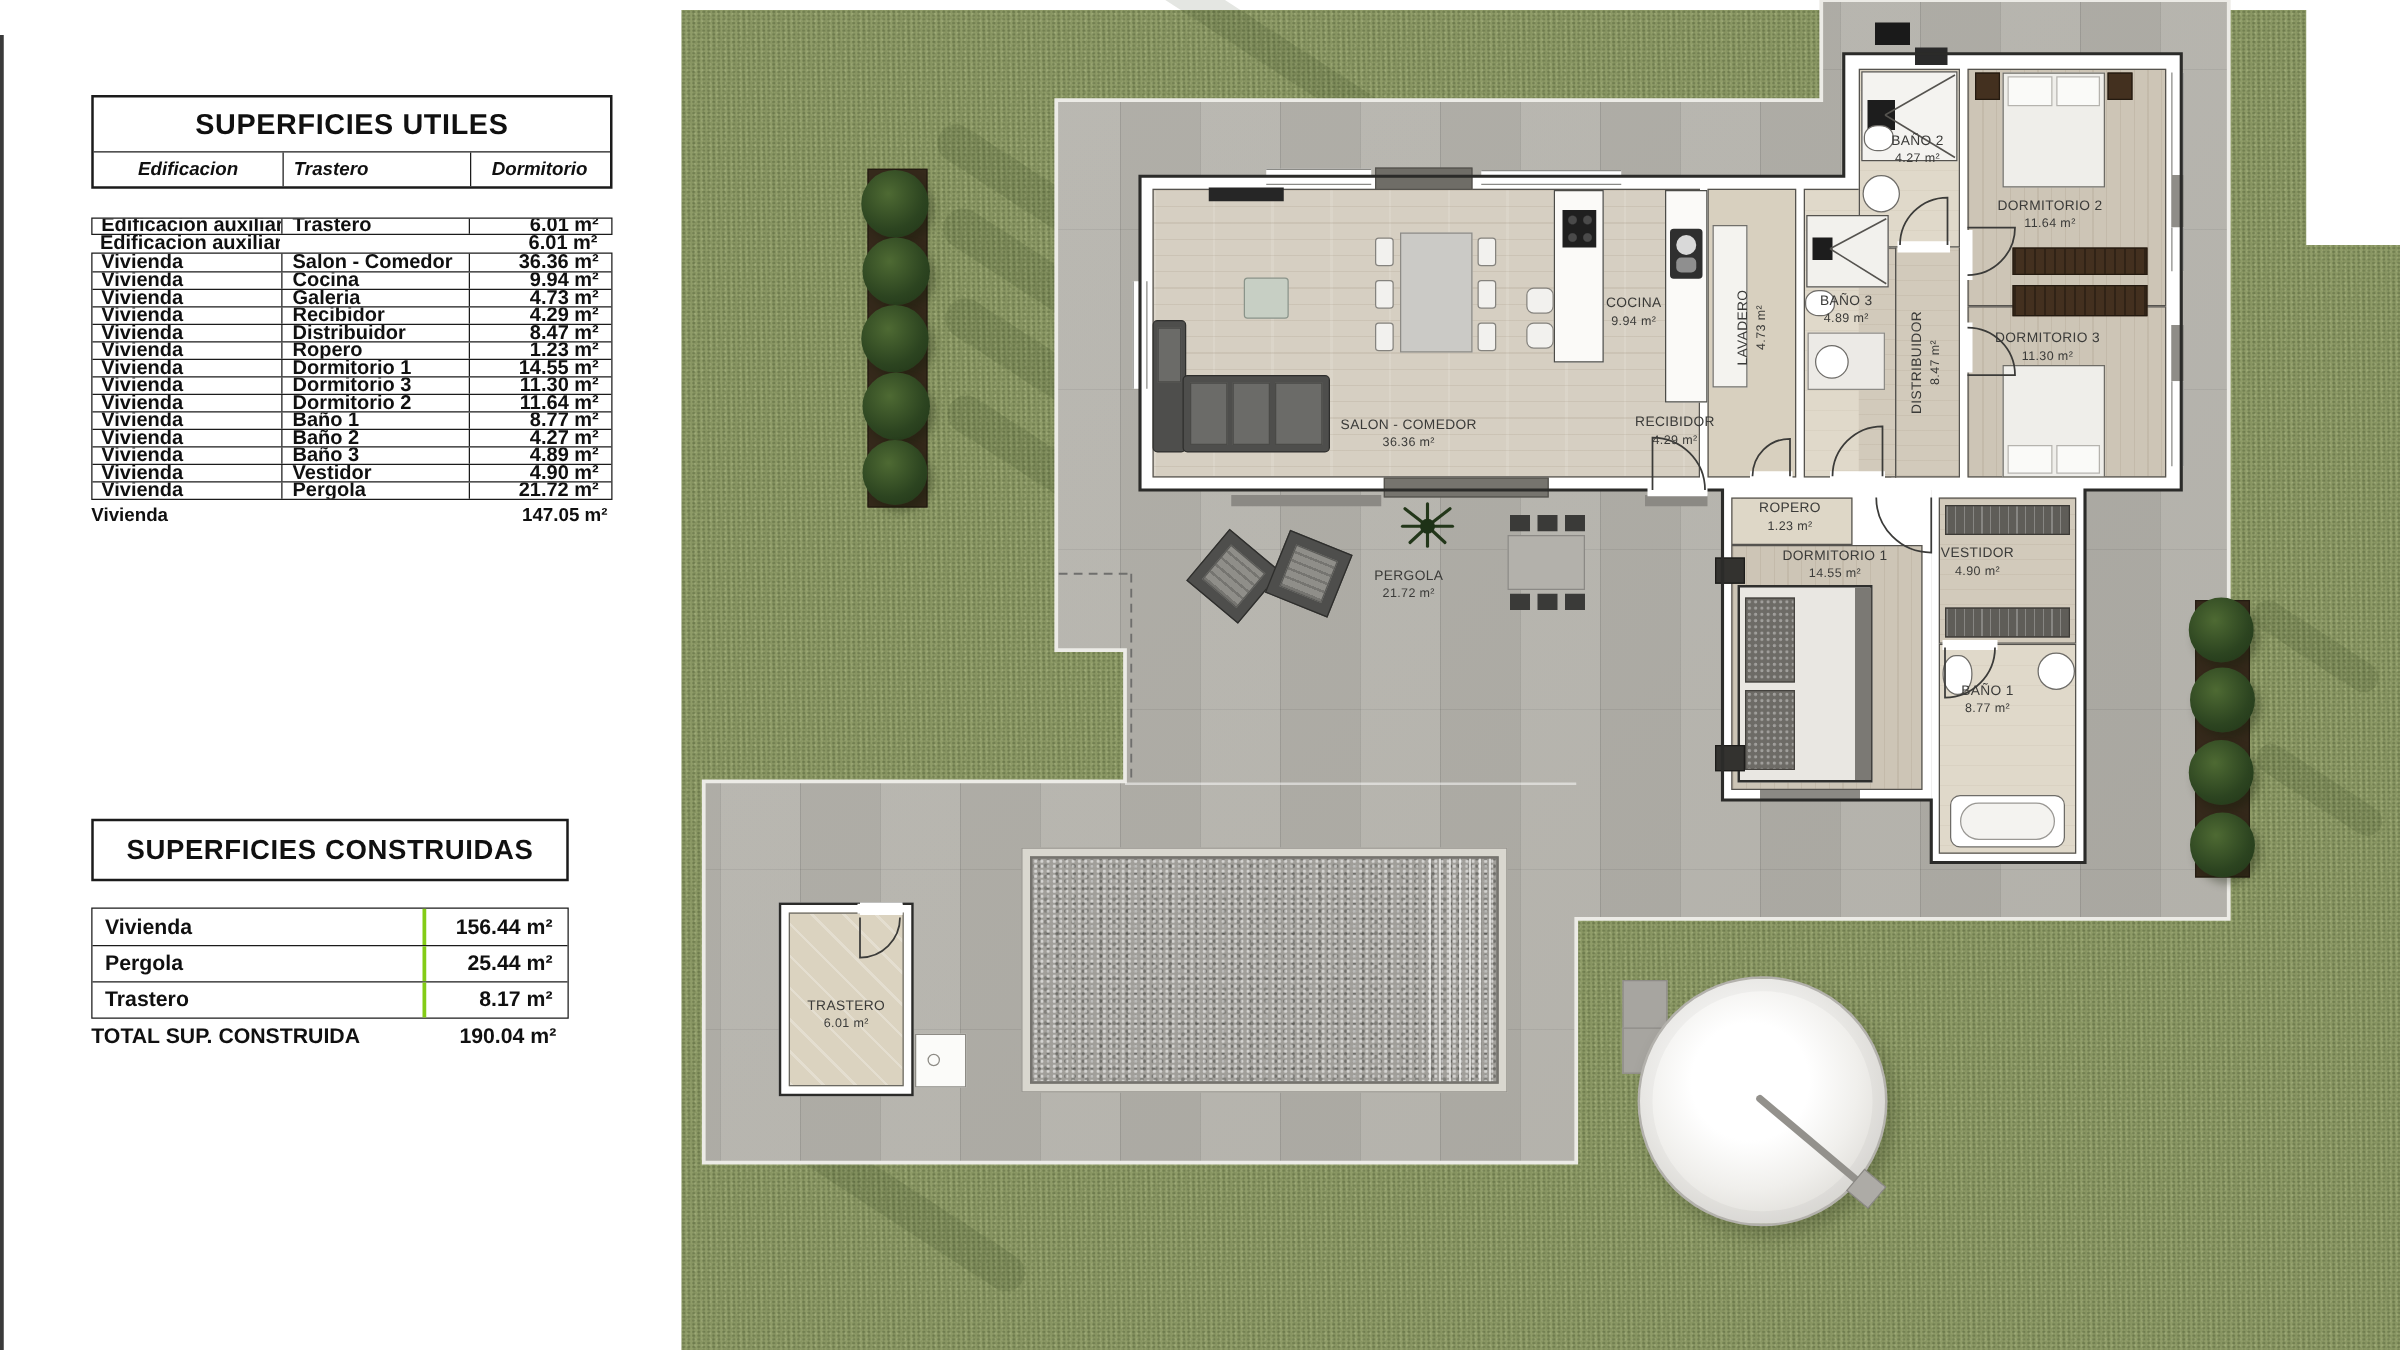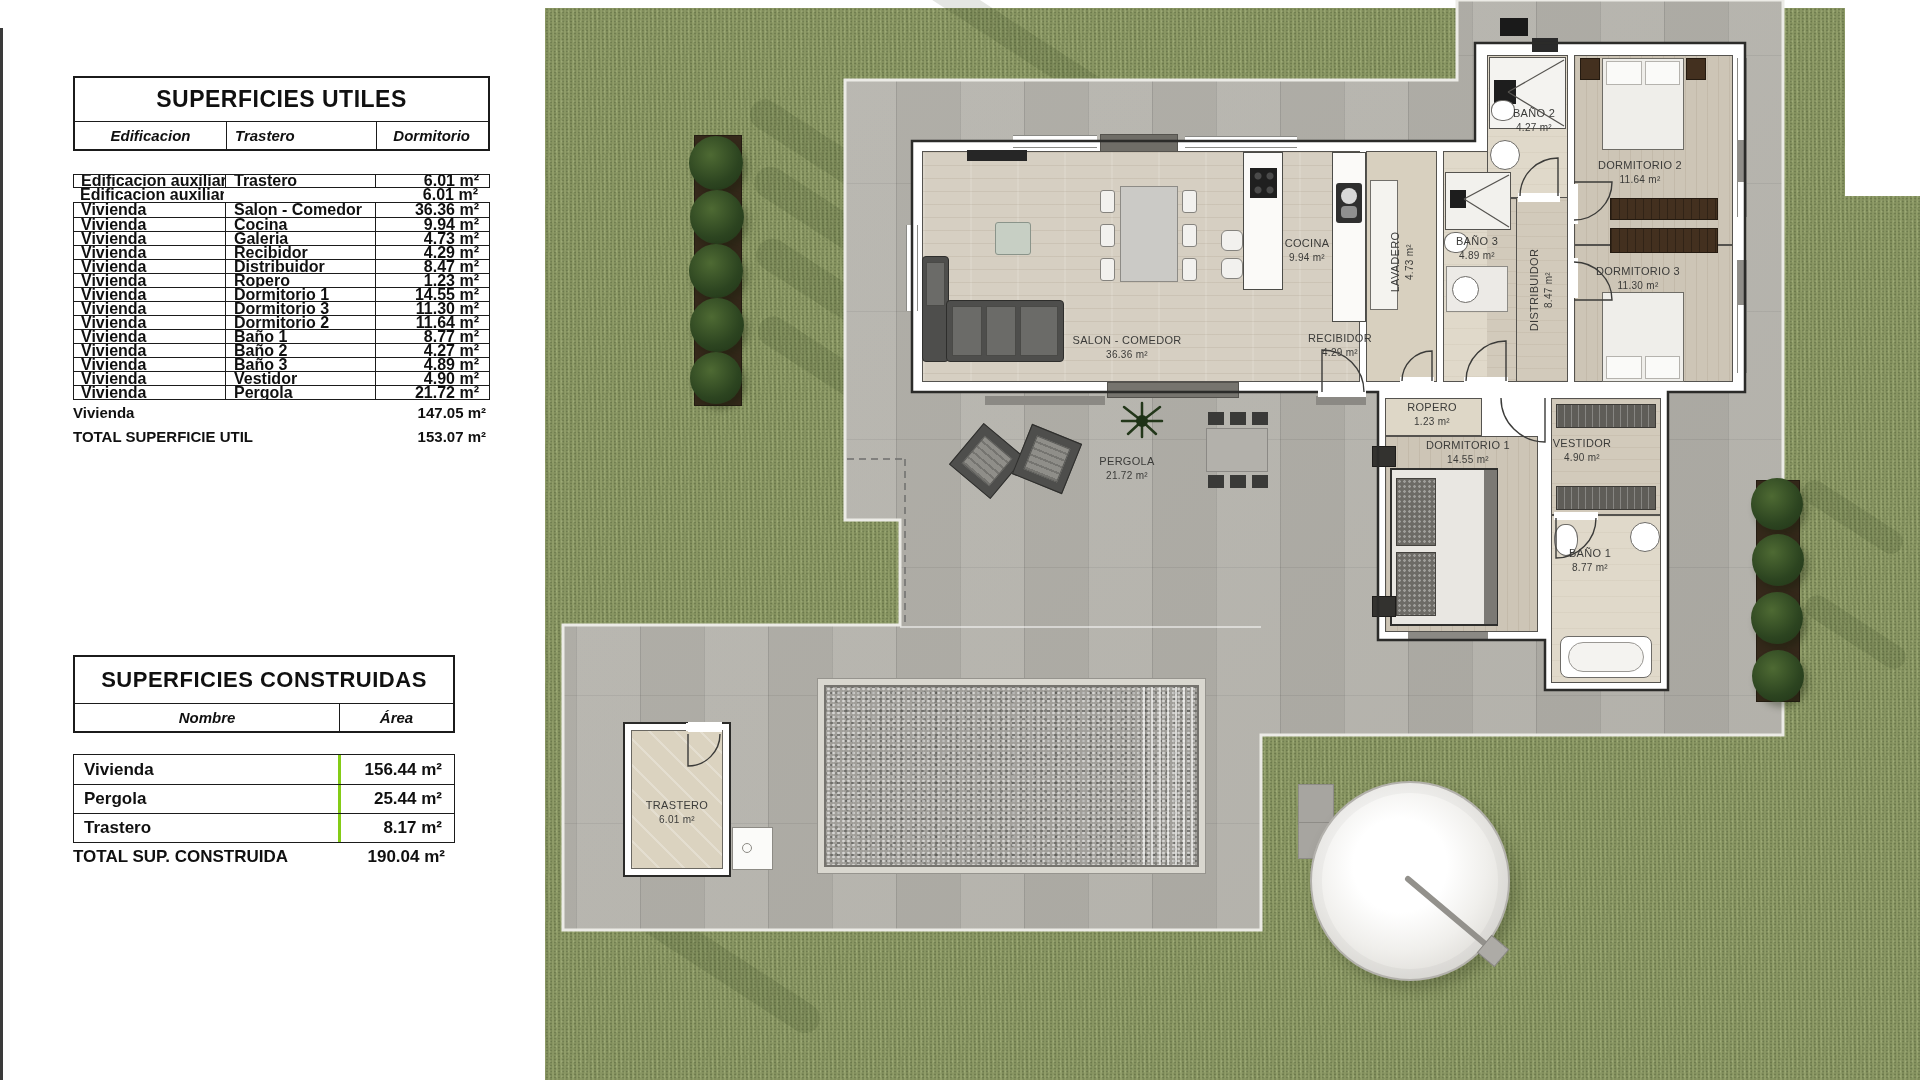--- a/index.html
+++ b/index.html
@@ -446,33 +446,25 @@
       <div class="row3">
           <div class="cell-ed">Vivienda</div>
           <div class="cell-es">Pergola</div>
           <div class="cell-su">21.72 m²</div>
         </div>
     </div>
     <div class="sumrow">
       <div>Vivienda</div>
       <div class="sv">147.05 m²</div>
     </div>
-    <div class="sumrow">
-      <div>TOTAL SUPERFICIE UTIL</div>
-      <div class="sv">153.07 m²</div>
-    </div>
   </div>
 
   <div class="tbl" id="tbl-constr">
     <div class="t-head">
       <div class="t-title">SUPERFICIES CONSTRUIDAS</div>
-      <div class="t-cols">
-        <div class="hc">Nombre</div>
-        <div class="hc">Área</div>
-      </div>
     </div>
     <div class="t-gap" style="height:21px;"></div>
     <div class="grid3">
       <div class="row2">
           <div class="n">Vivienda</div>
           <div class="a">156.44 m²</div>
         </div>
       <div class="row2">
           <div class="n">Pergola</div>
           <div class="a">25.44 m²</div>

